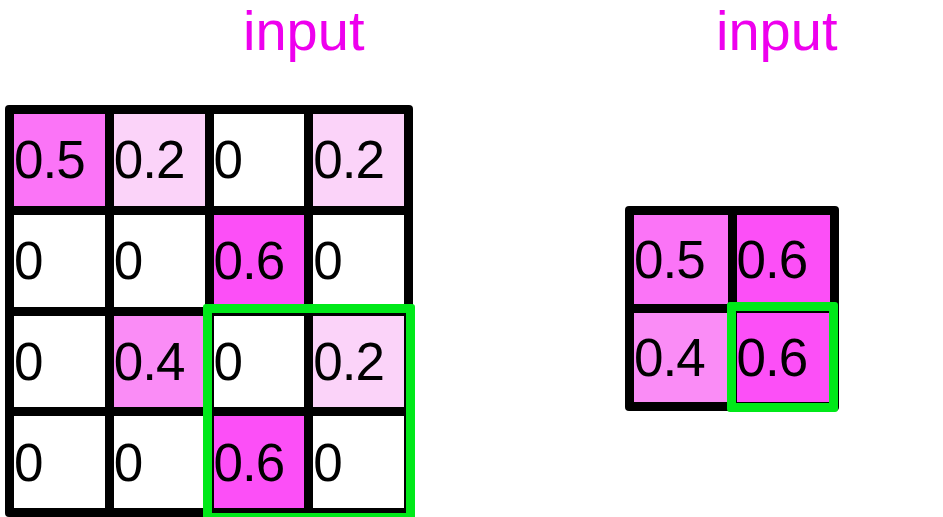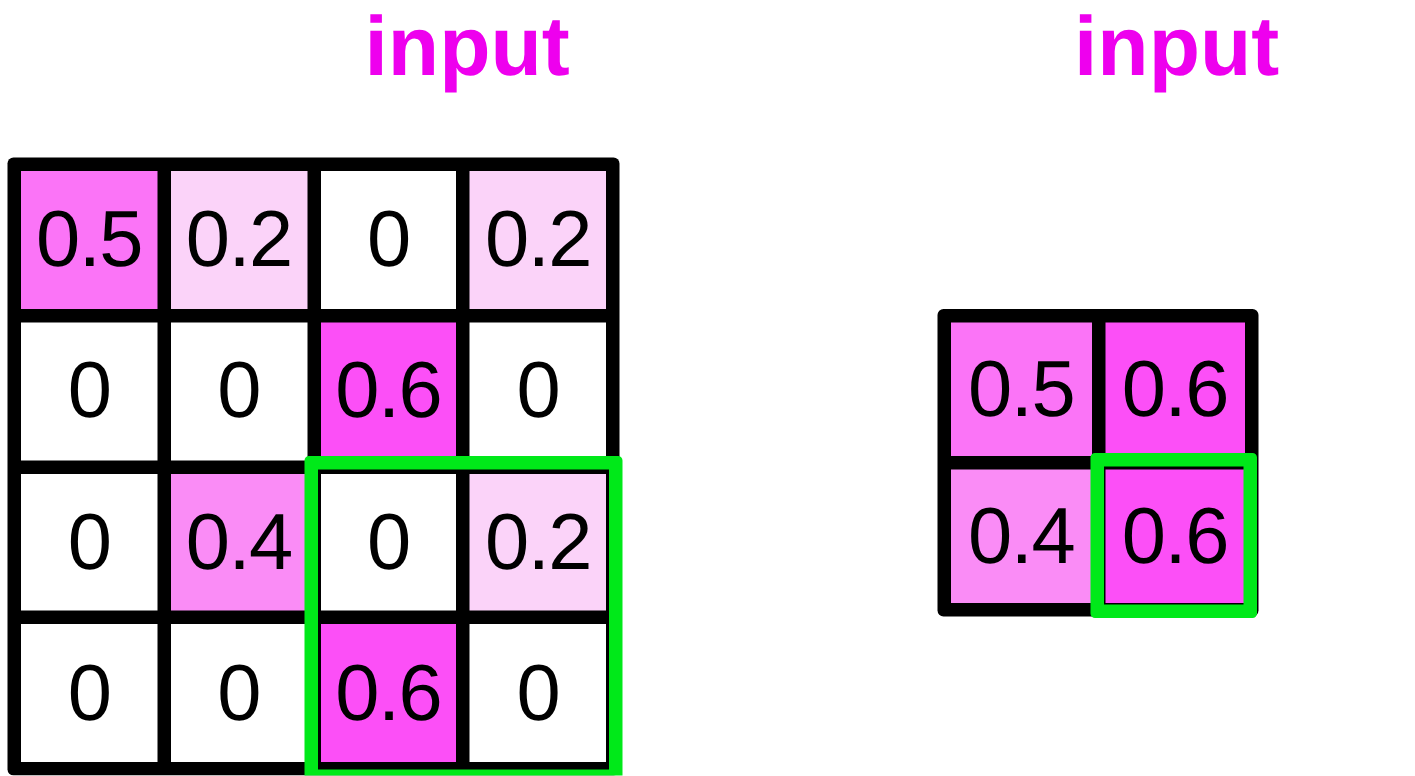--- a/index.html
+++ b/index.html
@@ -14,21 +14,21 @@
     overflow: hidden;
     font-family: "Liberation Sans", sans-serif;
   }
 
   
   .title {
     position: absolute;
     color: #ee00ee;
     font-size: 56px;
     line-height: 56px;
-    font-weight: 700;
+    font-weight: 400;
     white-space: nowrap;
     font-family: "Liberation Sans", sans-serif;
   }
   #title-input  { left: 243px; top: 3px; }
   #title-output { left: 716px; top: 3px; }
 
   
   .grid {
     position: absolute;
     background: #000000;
@@ -55,21 +55,20 @@
     grid-template-rows: repeat(2, 1fr);
     gap: 9px;
     padding: 9px;
     border-radius: 4px;
   }
 
   .cell {
     position: relative;
     display: flex;
     align-items: center;
-    justify-content: center;
     box-sizing: border-box;
     font-size: 53px;
     line-height: 53px;
     color: #000000;
     font-family: "Liberation Sans", sans-serif;
     background: #ffffff;
     letter-spacing: -1px;
   }
 
   

